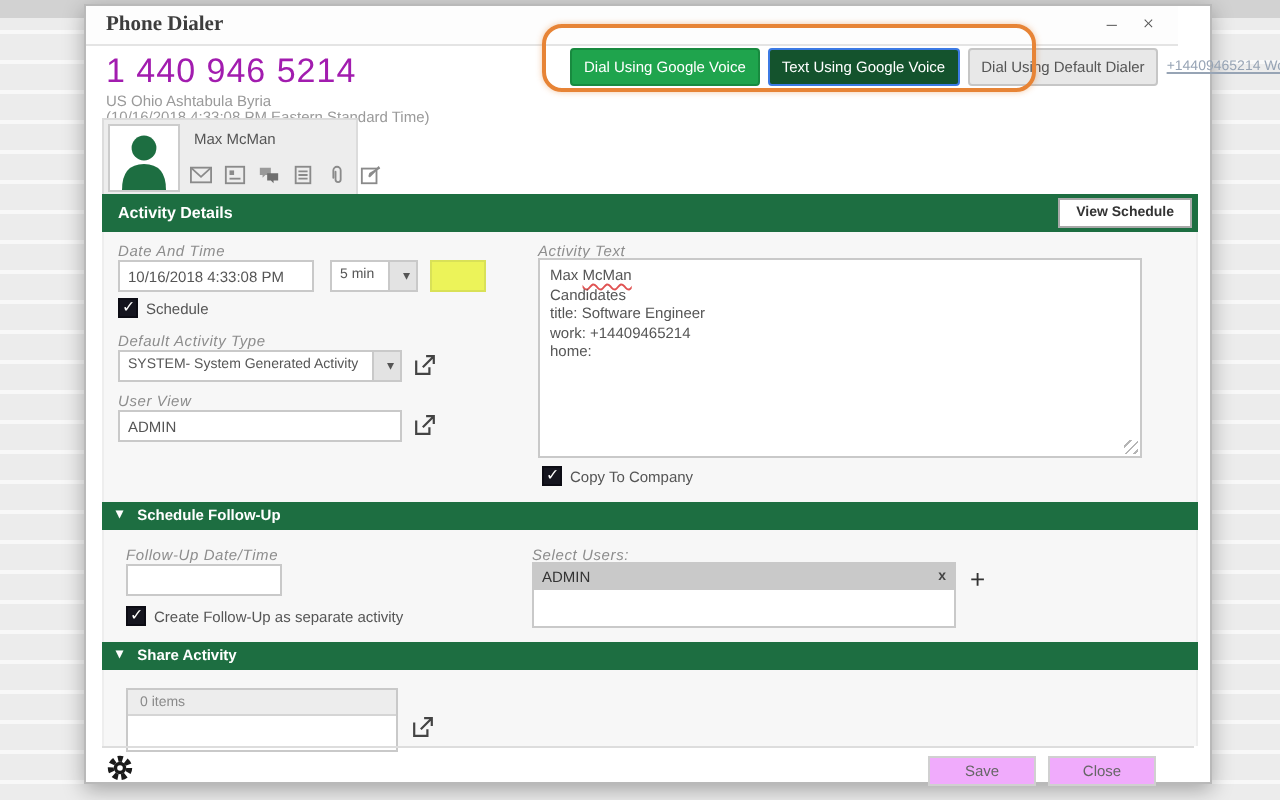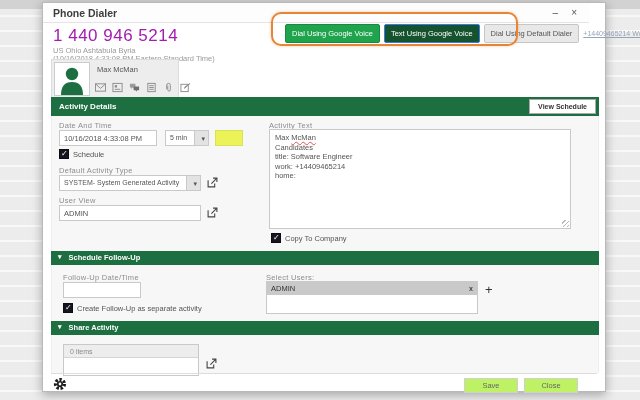--- a/index.html
+++ b/index.html
@@ -11,21 +11,21 @@
       linear-gradient(#d2d2d2 0 9px, rgba(0,0,0,0) 9px),
       repeating-linear-gradient(to bottom, #f8f8f8 0 2px, #ececec 2px 15px);
   }
 
   
   .dialog {
     position:absolute; left:42px; top:2px; width:564px; height:390px;
     background:#fff; border:1px solid #b9b9b9;
     box-shadow:0 3px 10px rgba(0,0,0,.3);
   }
-  .titlebar { position:absolute; left:0; top:0; right:16px; height:20px; border-bottom:1px solid #e4e4e4; background:#fdfdfd; }
+  .titlebar { position:absolute; left:0; top:0; right:16px; height:20px; border-bottom:1px solid #e4e4e4; background:#fdfdfd;font-family:Liberation Serif, serif; }
   .title { position:absolute; left:10px; top:4px; font-size:10.5px; font-weight:bold; color:#3d3d3d; }
   .win-controls { position:absolute; top:3px; right:12px; display:flex; gap:13px; }
   .win-glyph { font-size:10px; color:#555; line-height:13px; cursor:default; }
 
   
   .phone-number { position:absolute; left:10px; top:23px; font-size:17px; color:#a21caf; letter-spacing:.5px; }
   .phone-loc  { position:absolute; left:10px; top:43px; font-size:7.5px; color:#9a9a9a; }
   .phone-time { position:absolute; left:10px; top:51px; font-size:7.5px; color:#9a9a9a; }
 
   .cta-group { position:absolute; left:242px; top:21px; display:flex; gap:4px; align-items:center; }
@@ -52,21 +52,21 @@
   .section-bar { position:absolute; left:8px; width:548px; background:#1d6e41; color:#fff; }
   .bar-details { top:94px; height:19px; line-height:19px; font-size:8px; font-weight:bold; padding-left:8px; }
   .bar-sub { height:14px; line-height:14px; font-size:7.5px; font-weight:bold; padding-left:7px; }
   .collapse-glyph { font-size:7px; margin-right:5px; display:inline-block; transform:translateY(-1px); }
   .view-schedule {
     position:absolute; right:3px; top:2px; height:15px; line-height:13px;
     background:#fff; border:1px solid #a9a9a9; color:#333; font-size:7px; padding:0 8px; cursor:pointer;
   }
 
   
-  .form-label { position:absolute; font-size:7.5px; color:#8d8d8d; letter-spacing:.3px; }
+  .form-label { position:absolute; font-size:7.5px; color:#8d8d8d; letter-spacing:.3px;font-style:italic; }
   .tb { position:absolute; height:16px; background:#fff; border:1px solid #c9c9c9; font-size:7.5px; color:#555;
         font-family:"Liberation Sans", sans-serif; padding:0 4px; }
   input.tb { outline:none; }
   .ddl { position:absolute; height:16px; background:#fff; border:1px solid #c9c9c9; font-size:7px; color:#555;
          line-height:14px; padding:0 16px 0 4px; cursor:pointer; white-space:nowrap; overflow:hidden; }
   .ddl::after { content:""; position:absolute; right:0; top:0; bottom:0; width:13px; background:#e3e3e3; border-left:1px solid #c9c9c9; }
   .ddl .arrow { position:absolute; right:3px; top:1px; font-size:7px; color:#555; z-index:1; }
   .swatch { position:absolute; width:28px; height:16px; background:#ecf359; border:1px solid #d9e157; cursor:pointer; }
 
   .cb-row { position:absolute; display:flex; align-items:center; gap:4px; }
@@ -94,21 +94,21 @@
   .add-user { position:absolute; left:442px; top:280px; font-size:13px; color:#333; line-height:13px; cursor:pointer; }
 
   
   .share-listbox { position:absolute; left:20px; top:341px; width:136px; height:32px; background:#fff; border:1px solid #c9c9c9; }
   .share-header { height:13px; background:#ededed; border-bottom:1px solid #d5d5d5; font-size:7px; color:#8a8a8a;
                   line-height:13px; padding-left:6px; }
 
   
   .footer-divider { position:absolute; left:8px; right:8px; top:370px; border-top:1px solid #ddd; }
   .gear { position:absolute; left:10px; top:374px; width:14px; height:14px; cursor:pointer; }
-  .footer-btn { position:absolute; top:375px; width:54px; height:15px; background:#bef264; border:1px solid #d0d0d0;
+  .footer-btn { position:absolute; top:375px; width:54px; height:15px; background:#f0abfc; border:1px solid #d0d0d0;
                 font-size:7.5px; color:#666; text-align:center; line-height:13px; cursor:pointer; }
   .btn-save { left:421px; }
   .btn-close { left:481px; }
 </style>
 </head>
 <body>
 
 <div class="dialog">
 
   <div class="titlebar">

